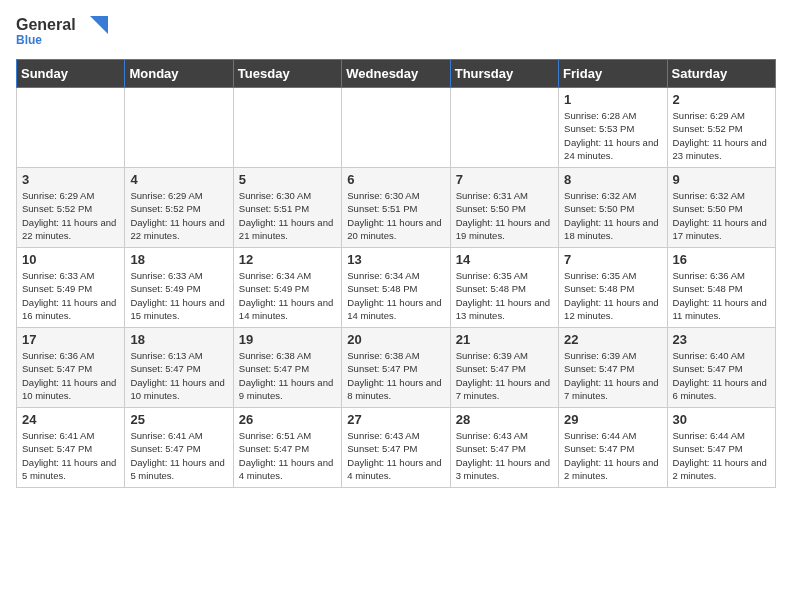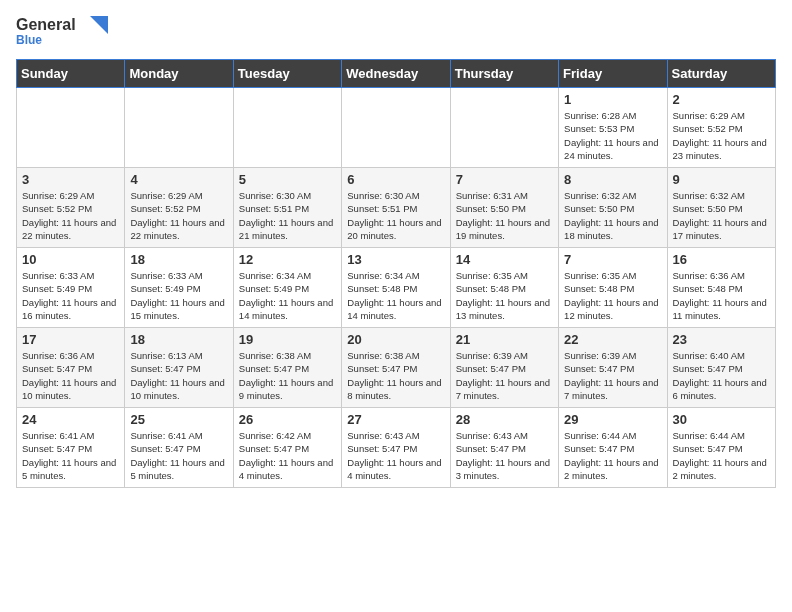--- a/index.html
+++ b/index.html
@@ -267,21 +267,21 @@
 Daylight: 11 hours and 5 minutes.</div>
         </td>
         <td>
           <span class="day-number">25</span>
           <div class="day-info" style="white-space: pre-line;">Sunrise: 6:41 AM
 Sunset: 5:47 PM
 Daylight: 11 hours and 5 minutes.</div>
         </td>
         <td>
           <span class="day-number">26</span>
-          <div class="day-info" style="white-space: pre-line;">Sunrise: 6:42 AM
+          <div class="day-info" style="white-space: pre-line;">Sunrise: 6:51 AM
 Sunset: 5:47 PM
 Daylight: 11 hours and 4 minutes.</div>
         </td>
         <td>
           <span class="day-number">27</span>
           <div class="day-info" style="white-space: pre-line;">Sunrise: 6:43 AM
 Sunset: 5:47 PM
 Daylight: 11 hours and 4 minutes.</div>
         </td>
         <td>

